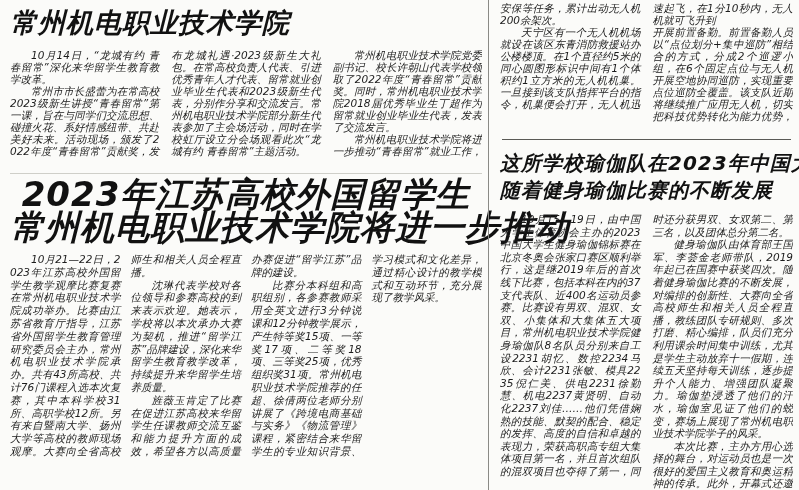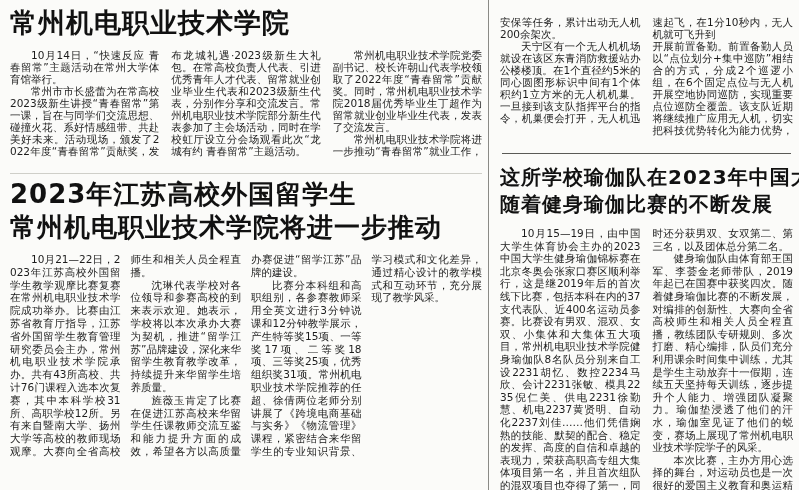--- a/index.html
+++ b/index.html
@@ -1,45 +1,46 @@
 <!DOCTYPE html>
 <html><head>
 <meta charset="utf-8">
 <style>
   html,body{margin:0;padding:0;background:#e9e9e6;}
   .page{
     position:relative;width:799px;height:490px;margin:0 auto;
     background:#fbfbf9;color:#1c1c1c;overflow:hidden;
     font-family:"DejaVu Sans",sans-serif;
+    font-style:italic;
   }
   
   .left-region{position:absolute;left:10px;top:6px;width:472px;}
   .headline{font-weight:900;letter-spacing:1px;color:#111;}
   .headline .hl-line{display:block;white-space:nowrap;}
   .a1-head{font-size:27px;line-height:34px;}
   .a1-body{
     margin-top:9px;height:118px;overflow:hidden;
     column-count:3;column-gap:12px;column-fill:auto;
     font-size:10.5px;line-height:12px;text-align:justify;word-break:break-all;
   }
   .a1-body p,.a2-body p,.uav-body p,.yoga-body p{margin:0;text-indent:2em;}
   p.no-indent{text-indent:0;}
   .rule-light{border:0;border-top:1px solid #cfcfc9;margin:6px 0 4px 0;}
-  .a2-head{font-size:26px;line-height:33px;margin-top:2px;}
+  .a2-head{font-size:34px;line-height:33px;margin-top:2px;text-align:center;}
   .a2-body{
     margin-top:9px;height:210px;overflow:hidden;
     column-count:4;column-gap:10px;column-fill:auto;
     font-size:10.5px;line-height:12.8px;text-align:justify;word-break:break-all;
   }
   
   .v-divider{position:absolute;left:488px;top:0;width:1px;height:490px;background:#8a8a86;}
   
   .right-region{position:absolute;left:500px;top:0;width:293px;}
   .uav-body{
-    padding-top:16px;height:128px;overflow:hidden;
+    padding-top:2px;height:128px;overflow:hidden;
     column-count:2;column-gap:12px;column-fill:auto;
     font-size:10.5px;line-height:12px;text-align:justify;word-break:break-all;
   }
   .rule-dark{border:0;border-top:1px solid #5a5a56;margin:9px 2px 10px 2px;}
   .yoga-head{font-size:20px;line-height:27px;}
   .yoga-body{
     margin-top:9px;height:278px;overflow:hidden;
     column-count:2;column-gap:12px;column-fill:auto;
     font-size:10.5px;line-height:12.6px;text-align:justify;word-break:break-all;
   }
@@ -49,21 +50,21 @@
 
 <div class="page">
 
   <div class="left-region">
 
     <article>
       <h1 class="headline a1-head" style="margin:0;">
         <span class="hl-line">常州机电职业技术学院</span>
       </h1>
       <div class="a1-body">
-        <p>10月14日，“快速反应 青春留常”主题活动在常州大学体育馆举行。</p>
+        <p>10月14日，“龙城有约 青春留常”深化来华留学生教育教学改革。</p>
         <p>常州市市长盛蕾为在常高校2023级新生讲授“青春留常”第一课，旨在与同学们交流思想、碰撞火花、系好情感纽带、共赴美好未来。活动现场，颁发了2022年度“青春留常”贡献奖，发布龙城礼遇·2023级新生大礼包。在常高校负责人代表、引进优秀青年人才代表、留常就业创业毕业生代表和2023级新生代表，分别作分享和交流发言。常州机电职业技术学院部分新生代表参加了主会场活动，同时在学校虹厅设立分会场观看此次“龙城有约 青春留常”主题活动。</p>
         <p>常州机电职业技术学院党委副书记、校长许朝山代表学校领取了2022年度“青春留常”贡献奖。同时，常州机电职业技术学院2018届优秀毕业生丁超作为留常就业创业毕业生代表，发表了交流发言。</p>
         <p>常州机电职业技术学院将进一步推动“青春留常”就业工作，让常州机电职业技术学院毕业生相约龙城，扎根常州，为常州“532”发展战略作出贡献。</p>
 
       </div>
     </article>
 
     <hr class="rule-light">
 
     <article>

